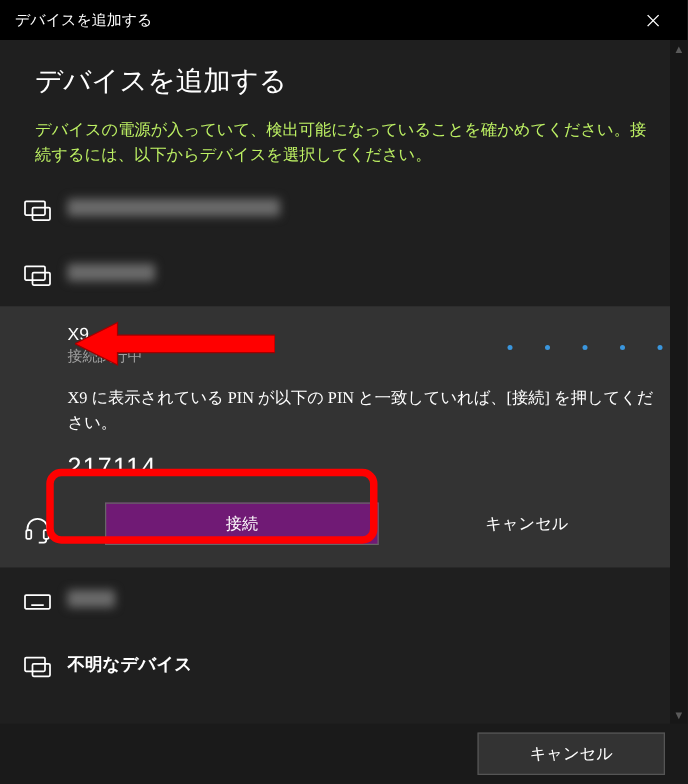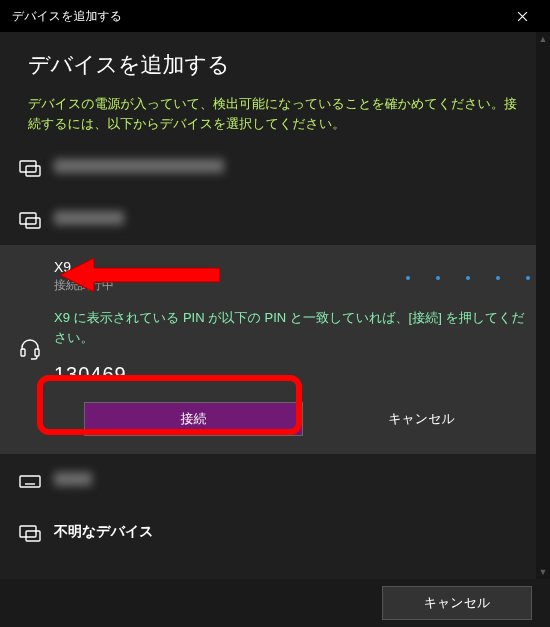--- a/index.html
+++ b/index.html
@@ -47,21 +47,21 @@
     line-height: 1.5;
     margin-bottom: 8px;
   }
   .device-list {
     margin-left: -28px;
     margin-right: -28px;
   }
   .device {
     padding: 10px 18px;
     display: flex;
-    align-items: center;
+    align-items: flex-end;
     gap: 12px;
   }
   .device.simple {
     align-items: center;
     min-height: 52px;
     font-weight: bold;
   }
   .device.active {
     background: #333333;
     padding-top: 14px;
@@ -83,23 +83,24 @@
   .blurred {
     display: inline-block;
     background: #6b6b6b;
     color: transparent;
     filter: blur(4px);
     border-radius: 2px;
     height: 14px;
   }
   .pin-msg {
     font-size: 13px;
-    color: #86efac;
+    color: #ffffff;
     margin-top: 14px;
     line-height: 1.5;
+    font-family: Liberation Serif, serif;
   }
   .pin-code {
     font-size: 20px;
     color: #ffffff;
     margin-top: 16px;
     letter-spacing: 1px;
   }
   .dots {
     position: absolute;
     right: 20px;
@@ -230,21 +231,21 @@
         <div class="dev-name">X9</div>
         <div class="dev-status">接続試行中</div>
         <div class="dots">
             <span></span>
             <span></span>
             <span></span>
             <span></span>
             <span></span>
           </div>
         <div class="pin-msg">X9 に表示されている PIN が以下の PIN と一致していれば、[接続] を押してください。</div>
-        <div class="pin-code">130469</div>
+        <div class="pin-code">217114</div>
         <div class="btn-row">
           <div class="btn">接続</div>
           <div class="btn secondary">キャンセル</div>
         </div>
       </div>
     </div>
 
     <div class="device simple">
       <div class="dev-icon">
         <svg viewBox="0 0 24 24">

